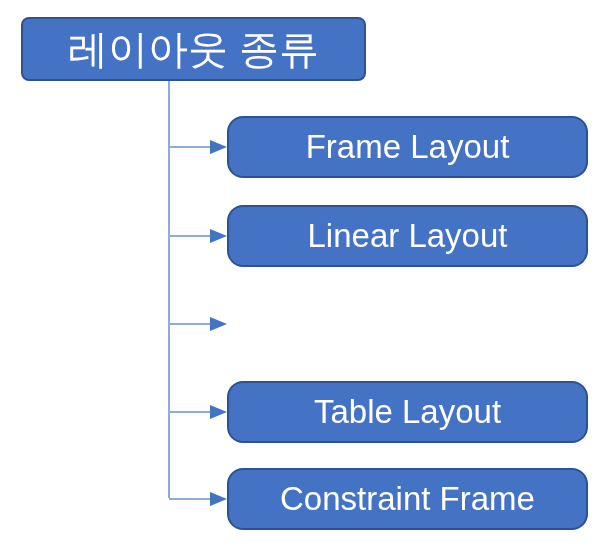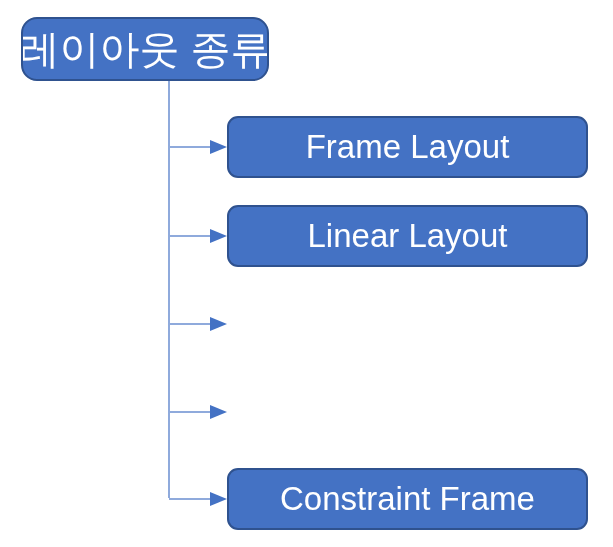--- a/index.html
+++ b/index.html
@@ -30,38 +30,38 @@
     z-index: 1;
   }
 
   
   .node-box {
     position: absolute;
     z-index: 2;
     box-sizing: border-box;
     background: #4472C4;
     border: 2px solid #2F528F;
-    border-radius: 11px;
+    border-radius: 16px;
     display: flex;
     align-items: center;
     justify-content: center;
     color: #ffffff;
     text-align: center;
     line-height: 1.1;
     white-space: nowrap;
     overflow: hidden;
   }
 
   .node-box.root {
     left: 21px;
     top: 17px;
-    width: 248px;
+    width: 345px;
     height: 64px;
     font-size: 40px;
-    border-radius: 16px;
+    border-radius: 8px;
   }
 
   .node-box.child {
     left: 227px;
     width: 361px;
     height: 62px;
     font-size: 33px;
   }
 
   .child-0 { top: 116px; }
@@ -106,18 +106,21 @@
 
   <div class="node-box child child-0">
     <span class="node-label">Frame Layout</span>
   </div>
 
   <div class="node-box child child-1">
     <span class="node-label">Linear Layout</span>
   </div>
 
 
+  <div class="node-box child child-3">
+    <span class="node-label">Table Layout</span>
+  </div>
 
   <div class="node-box child child-4">
     <span class="node-label">Constraint Frame</span>
   </div>
 
 </div>
 
 </body></html>

